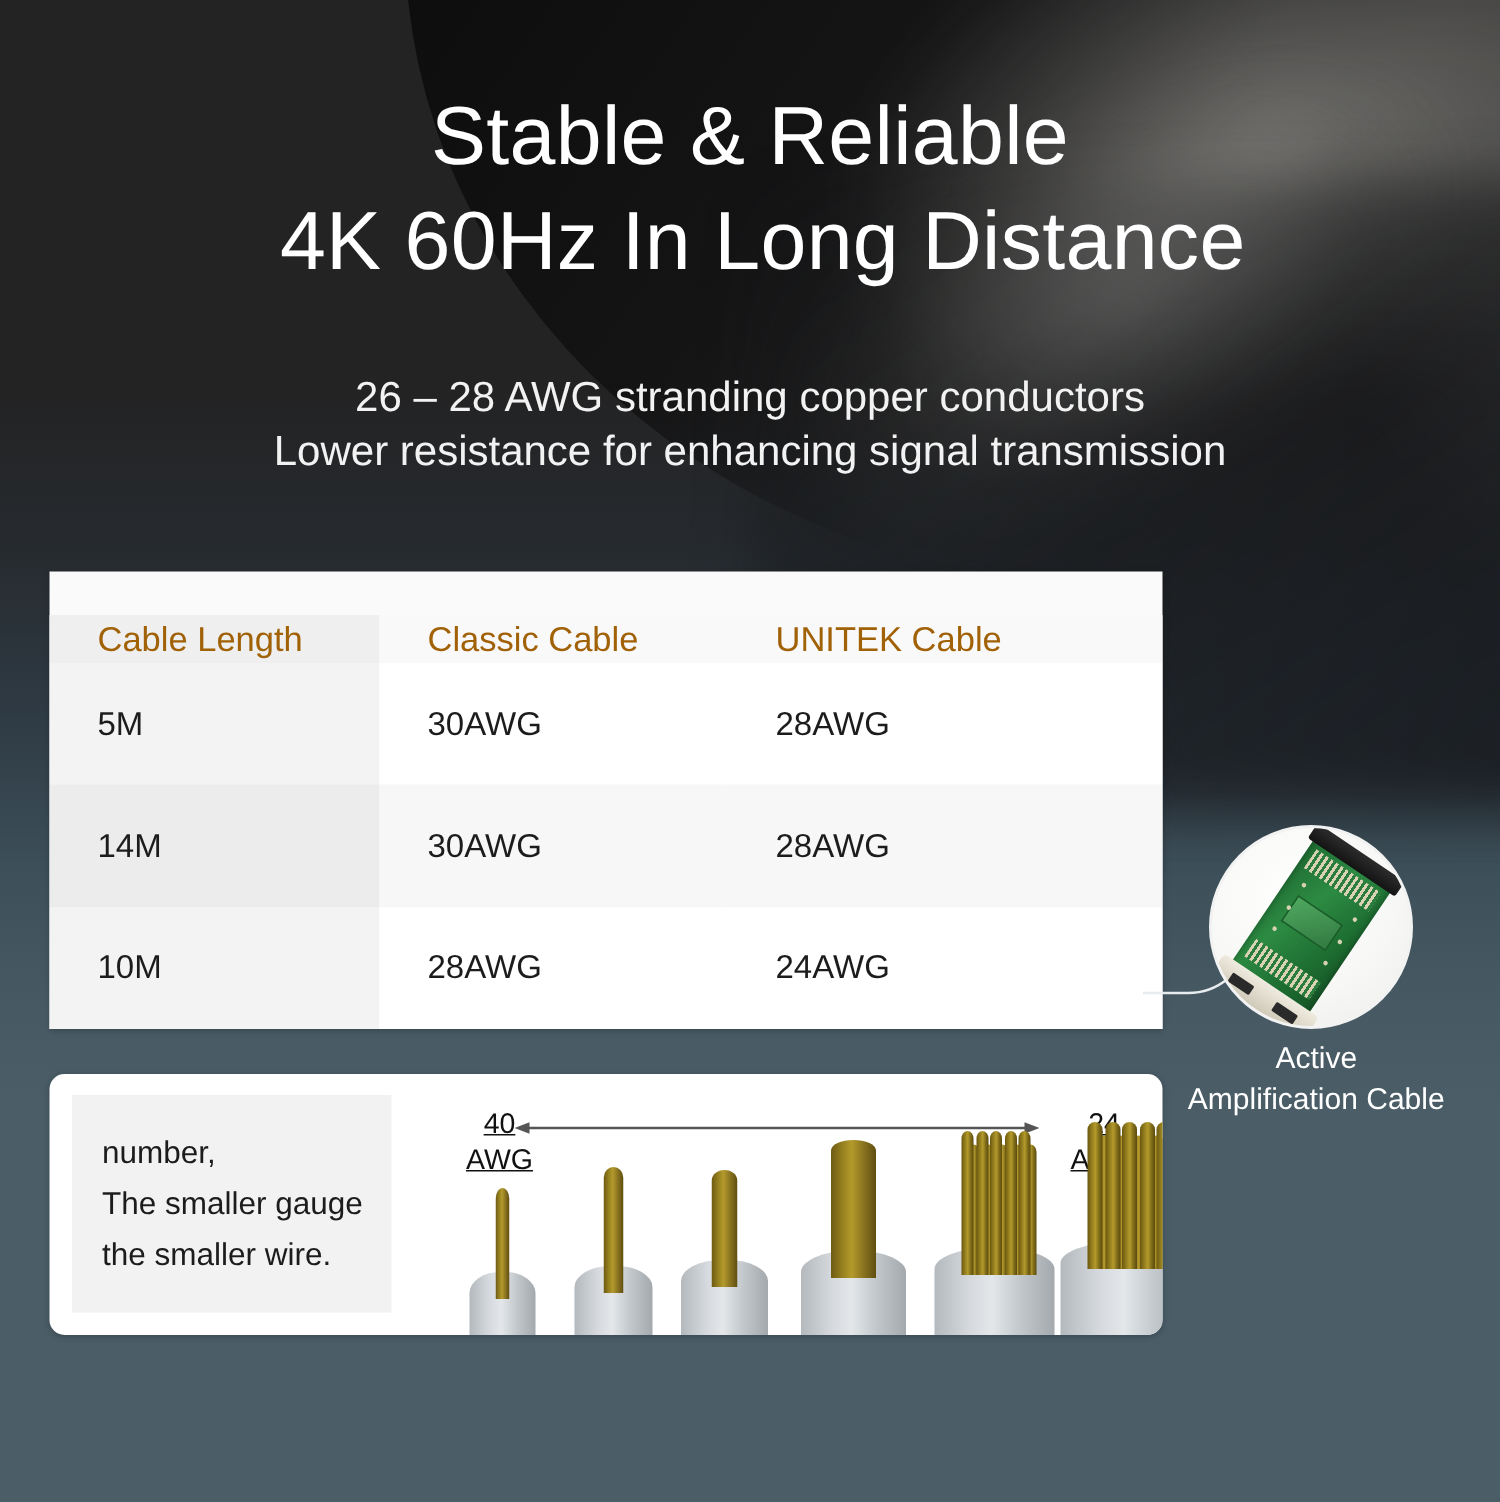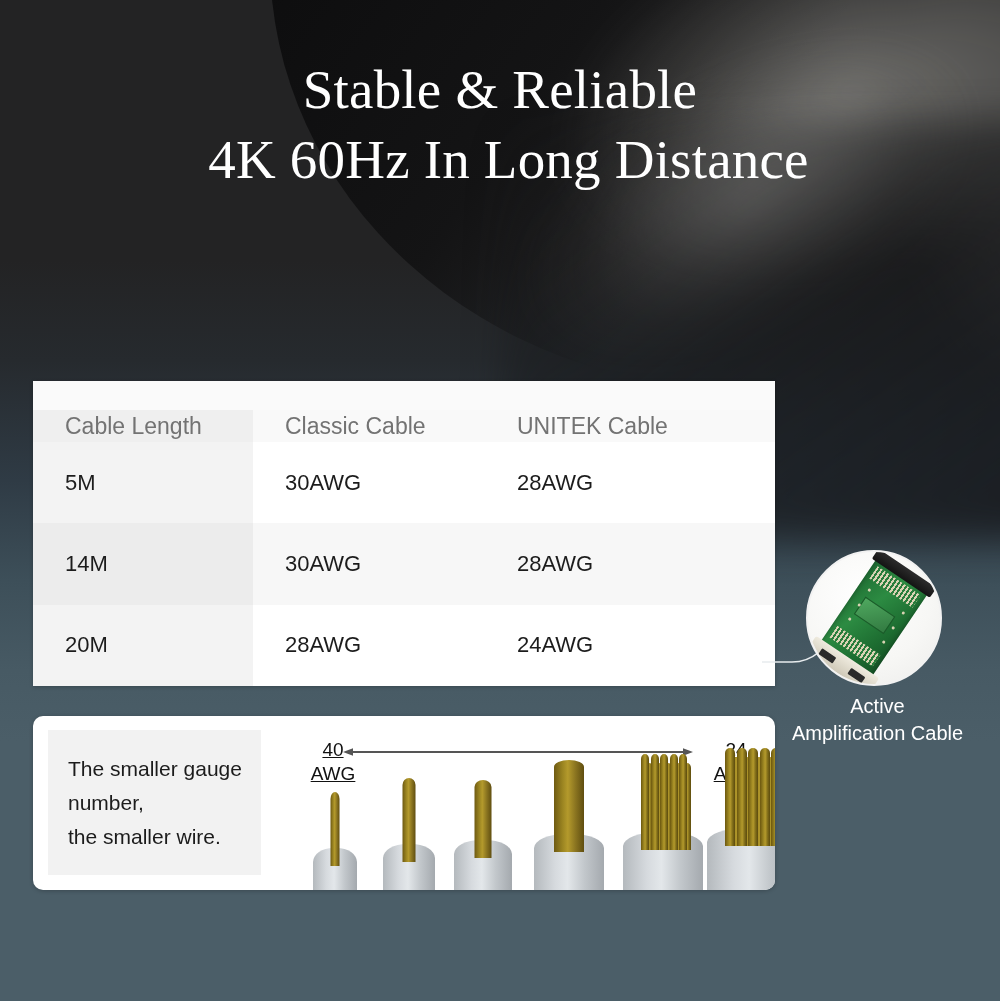--- a/index.html
+++ b/index.html
@@ -39,21 +39,21 @@
     background:linear-gradient(125deg, rgba(12,12,13,.95) 0%, rgba(16,16,17,.80) 34%, rgba(20,20,21,0) 58%);
     border-bottom-left-radius:100% 160%;
   }
   .bg-dark-wedge2 {
     position:absolute; top:120px; right:-120px; width:620px; height:420px;
     background:linear-gradient(145deg, rgba(18,18,19,0) 0%, rgba(20,21,23,.55) 46%, rgba(24,26,30,.92) 100%);
     filter:blur(18px);
   }
 
   
-  #header { position:absolute; top:0; left:0; width:1000px; z-index:5; text-align:center;font-family:Liberation Serif, serif; }
+  #header { position:absolute; top:0; left:0; width:1000px; z-index:5; text-align:center; }
   .headline {
     color:#fff; font-weight:300; font-size:55px; line-height:70px;
     letter-spacing:.2px; padding-top:55px;
   }
   .headline .l2 { display:block;padding-left:17px; }
   .subtitle {
     color:#f2f2f2; font-weight:300; font-size:28px; line-height:36px;
     margin-top:52px;
   }
   .subtitle span { display:block; }
@@ -65,21 +65,21 @@
     box-shadow:0 1px 4px rgba(0,0,0,.22);
     display:flex; flex-direction:column;
   }
   .tbl-row { display:flex; flex:1 1 0; }
   .tbl-row.header { flex:0 0 61px; }
   .cell {
     display:flex; align-items:center;
     padding-left:32px;
     font-size:22px; color:#1c1c1c; font-weight:400;
   }
-  .tbl-row.header .cell { font-size:23px; color:#737373;margin-top:29px; }
+  .tbl-row.header .cell { font-size:23px; color:#a16207;margin-top:29px; }
   .c1 { flex:0 0 220px; }
   .c2 { flex:0 0 232px; }
   .c3 { flex:1 1 auto; }
   .tbl-row.header .c1 { background:#efefef; }
   .tbl-row.header .c2, .tbl-row.header .c3 { background:#f9f9f9; }
   .tbl-row.body-odd  .c1 { background:#f3f3f3; }
   .tbl-row.body-odd  .c2, .tbl-row.body-odd .c3 { background:#ffffff; }
   .tbl-row.body-even .c1 { background:#ececec; }
   .tbl-row.body-even .c2, .tbl-row.body-even .c3 { background:#f7f7f7; }
 
@@ -188,41 +188,45 @@
   <div class="bg-swoosh"></div>
   <div class="bg-swoosh2"></div>
   <div class="bg-dark-wedge2"></div>
 </div>
 
 <div id="header">
   <div class="headline">
     <span class="l1">Stable &amp; Reliable</span>
     <span class="l2">4K 60Hz In Long Distance</span>
   </div>
+  <div class="subtitle">
+    <span>26 – 28 AWG stranding copper conductors</span>
+    <span>Lower resistance for enhancing signal transmission</span>
+  </div>
 </div>
 
 <div id="spec-table">
   <div class="tbl-row header">
     <div class="cell c1">Cable Length</div>
     <div class="cell c2">Classic Cable</div>
     <div class="cell c3">UNITEK Cable</div>
   </div>
 
   <div class="tbl-row body-odd">
     <div class="cell c1">5M</div>
     <div class="cell c2">30AWG</div>
     <div class="cell c3">28AWG</div>
   </div>
   <div class="tbl-row body-even">
     <div class="cell c1">14M</div>
     <div class="cell c2">30AWG</div>
     <div class="cell c3">28AWG</div>
   </div>
   <div class="tbl-row body-odd">
-    <div class="cell c1">20M</div>
+    <div class="cell c1">10M</div>
     <div class="cell c2">28AWG</div>
     <div class="cell c3">24AWG</div>
   </div>
 </div>
 
 <svg id="callout-line" viewBox="0 0 110 90">
   <path d="M2 72 L32 72 Q62 72 78 34" fill="none" stroke="#e8ecee" stroke-width="1.6"></path>
 </svg>
 
 <div id="chip-callout">
@@ -243,22 +247,22 @@
     </div>
   </div>
   <div class="chip-label">
     <span>Active</span>
     <span>Amplification Cable</span>
   </div>
 </div>
 
 <div id="wire-panel">
   <div class="wire-note">
+    <span>number,</span>
     <span>The smaller gauge</span>
-    <span>number,</span>
     <span>the smaller wire.</span>
   </div>
 
   <div class="gauge-label left">
     <span>40</span>
     <span>AWG</span>
   </div>
   <div class="gauge-label right">
     <span>24</span>
     <span>AWG</span>

